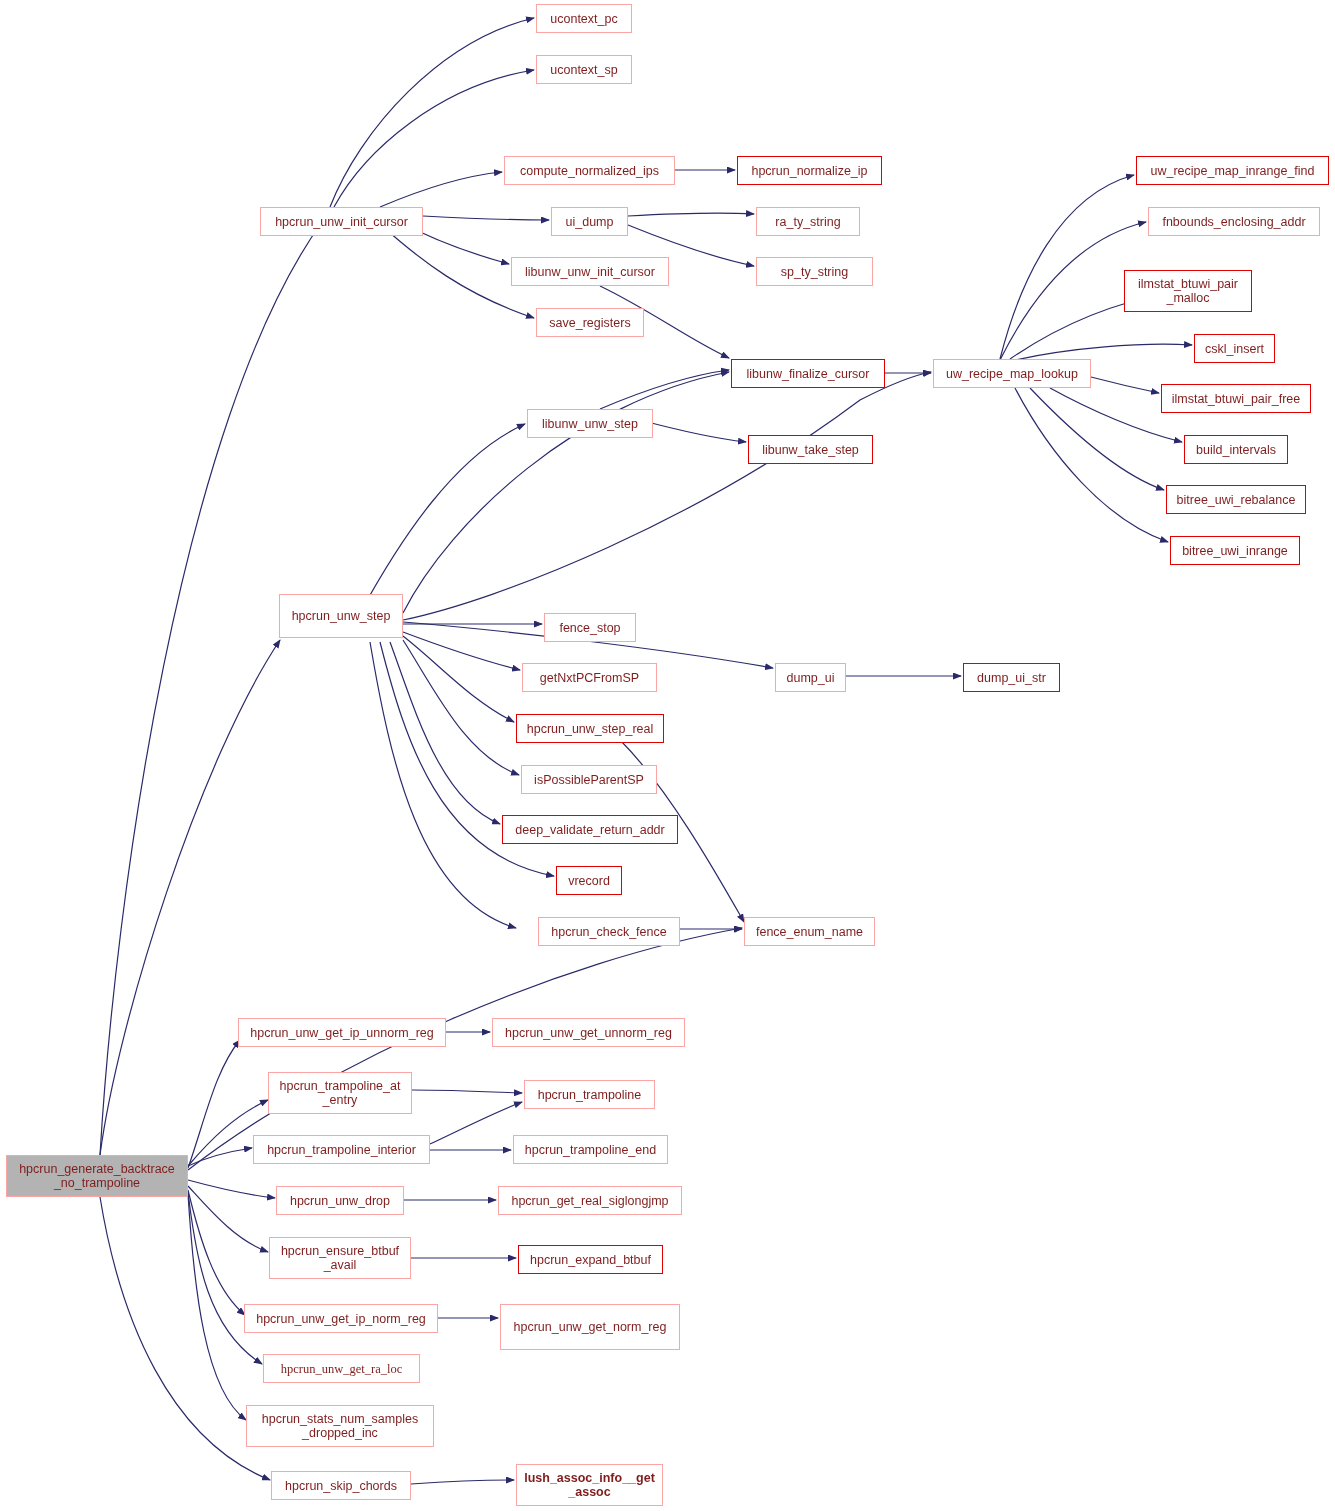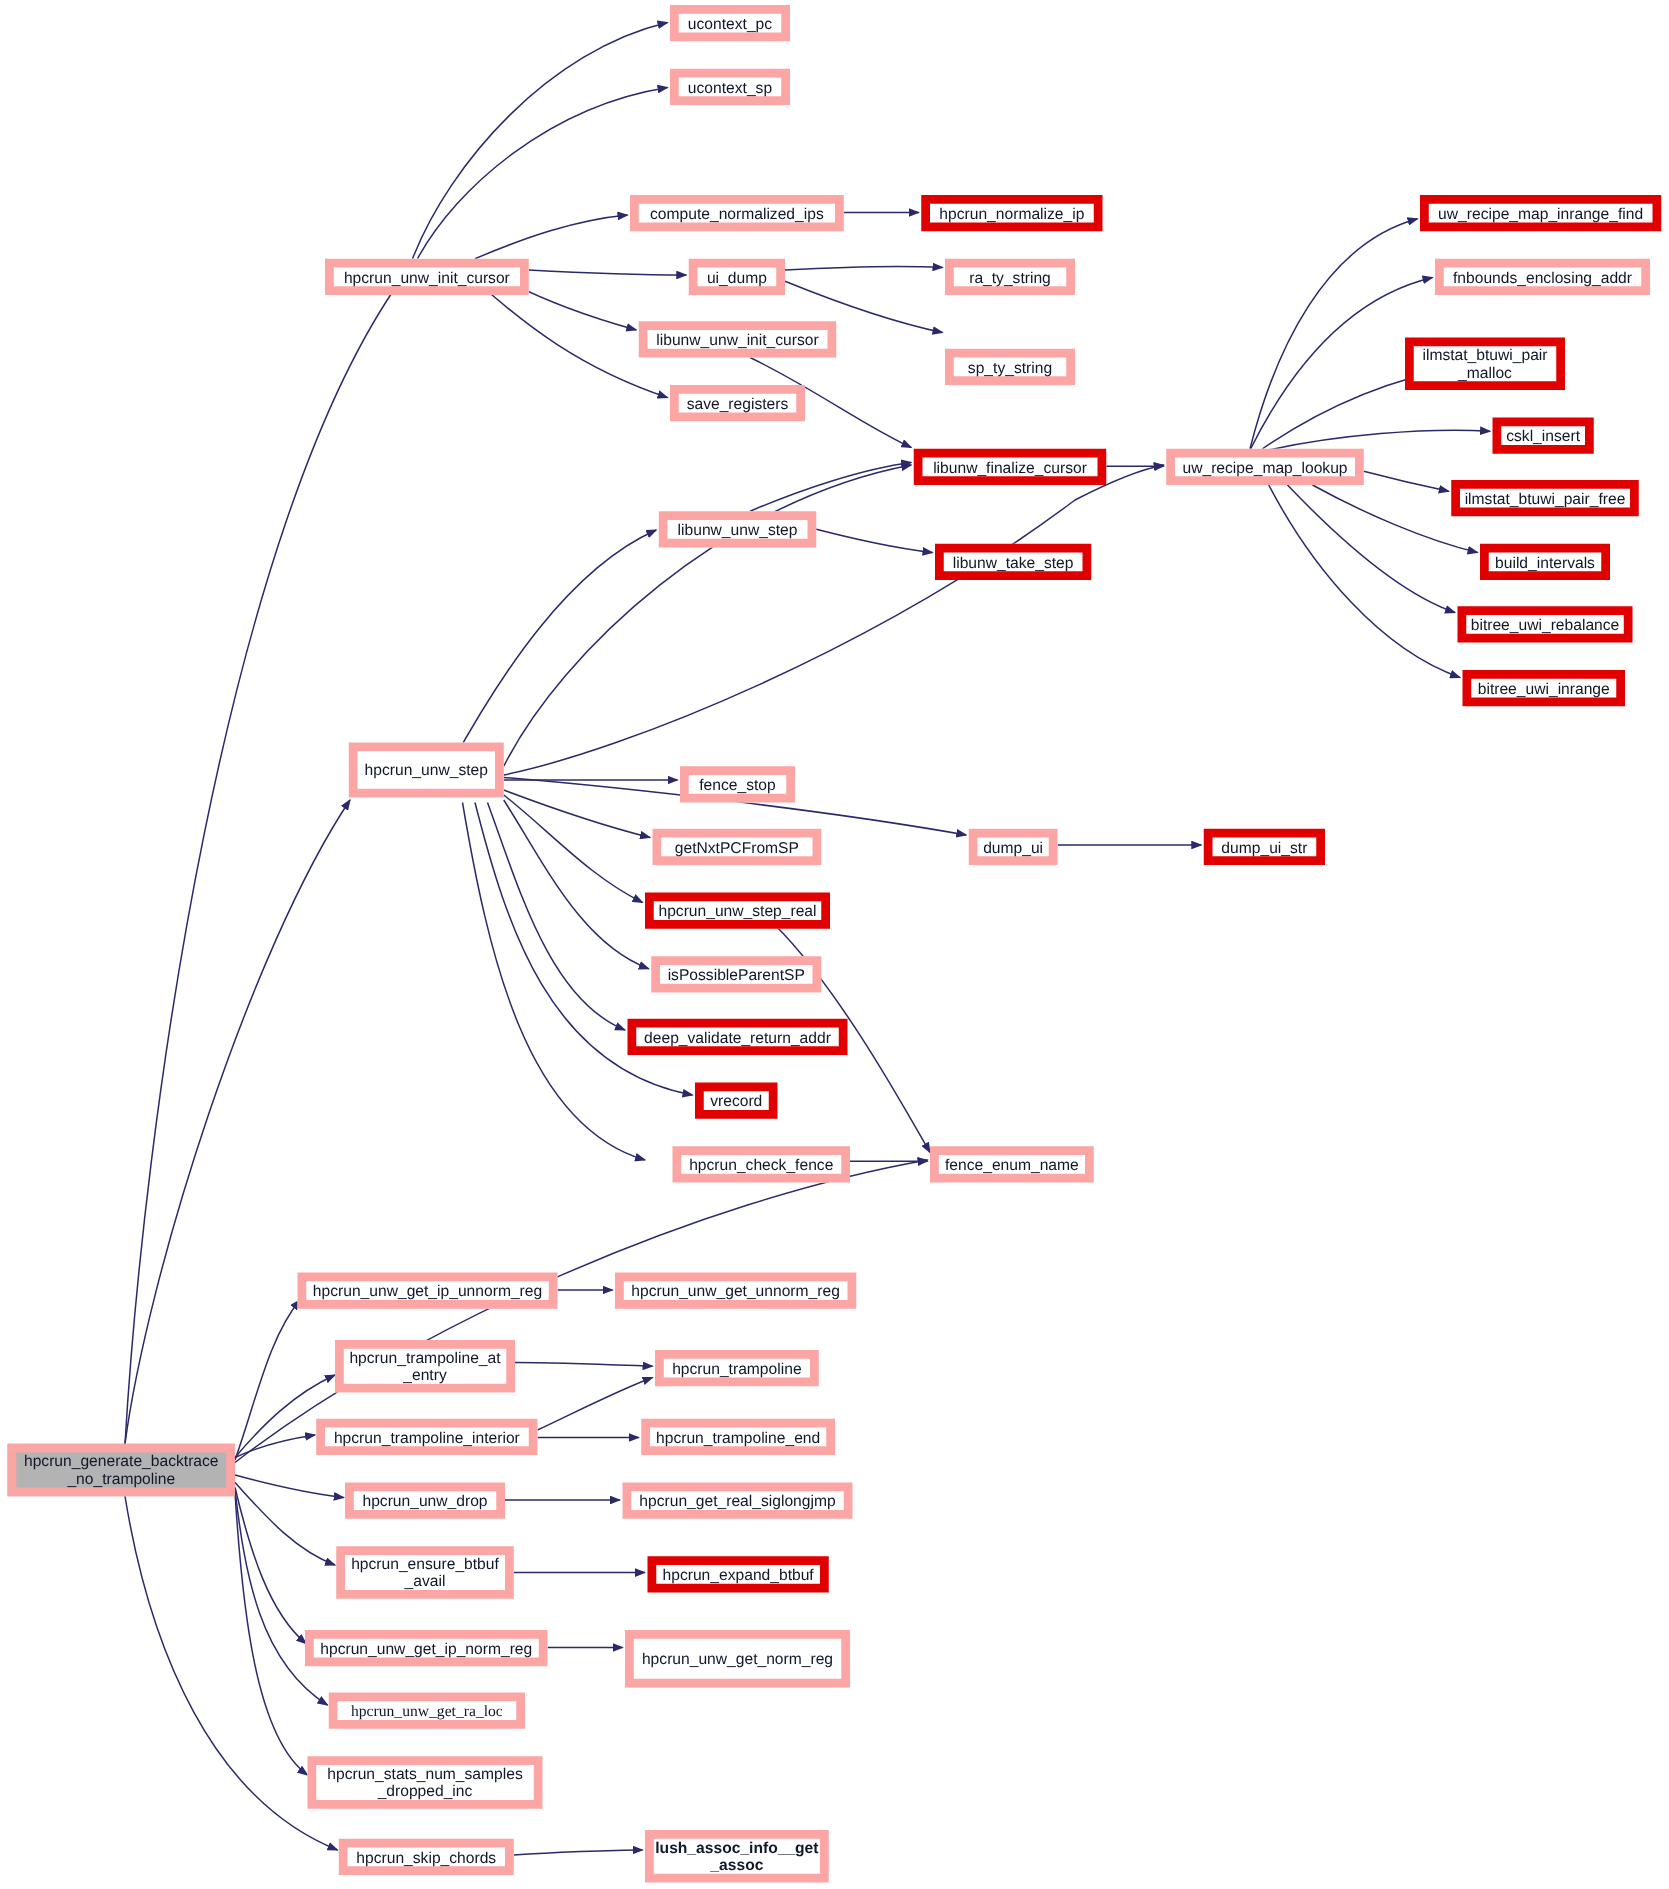--- a/index.html
+++ b/index.html
@@ -18,23 +18,23 @@
     position: absolute;
     left: 0;
     top: 0;
     width: 1335px;
     height: 1511px;
     pointer-events: none;
   }
   .node {
     position: absolute;
     box-sizing: border-box;
-    border: 7px solid #fca5a5;
+    border: 1px solid #fca5a5;
     background: #ffffff;
-    color: #0f172a;
+    color: #7f1d1d;
     font-size: 12.5px;
     line-height: 1.12;
     display: flex;
     align-items: center;
     justify-content: center;
     text-align: center;
     white-space: pre-line;
     padding: 0 3px;
   }
   .node.red {
@@ -113,21 +113,21 @@
       </g>
   </svg>
   <div id="node-layer">
       <div class="node" style="left: 536px; top: 4px; width: 96px; height: 29px;">ucontext_pc</div>
       <div class="node" style="left: 536px; top: 55px; width: 96px; height: 29px;">ucontext_sp</div>
       <div class="node" style="left: 504px; top: 156px; width: 171px; height: 29px;">compute_normalized_ips</div>
       <div class="node red" style="left: 737px; top: 156px; width: 145px; height: 29px;">hpcrun_normalize_ip</div>
       <div class="node" style="left: 260px; top: 207px; width: 163px; height: 29px;">hpcrun_unw_init_cursor</div>
       <div class="node" style="left: 551px; top: 207px; width: 77px; height: 29px;">ui_dump</div>
       <div class="node" style="left: 756px; top: 207px; width: 104px; height: 29px;">ra_ty_string</div>
-      <div class="node" style="left: 756px; top: 257px; width: 104px; height: 29px; margin-top: 22px;">sp_ty_string</div>
+      <div class="node" style="left: 756px; top: 257px; width: 117px; height: 29px;">sp_ty_string</div>
       <div class="node" style="left: 511px; top: 257px; width: 158px; height: 29px;">libunw_unw_init_cursor</div>
       <div class="node" style="left: 536px; top: 308px; width: 108px; height: 29px;">save_registers</div>
       <div class="node red" style="left: 731px; top: 359px; width: 154px; height: 29px;">libunw_finalize_cursor</div>
       <div class="node" style="left: 933px; top: 359px; width: 158px; height: 29px;">uw_recipe_map_lookup</div>
       <div class="node red" style="left: 1136px; top: 156px; width: 193px; height: 29px;">uw_recipe_map_inrange_find</div>
       <div class="node" style="left: 1148px; top: 207px; width: 172px; height: 29px;">fnbounds_enclosing_addr</div>
       <div class="node red" style="left: 1124px; top: 270px; width: 128px; height: 42px;">ilmstat_btuwi_pair
 _malloc</div>
       <div class="node red" style="left: 1194px; top: 334px; width: 81px; height: 29px;">cskl_insert</div>
       <div class="node red" style="left: 1161px; top: 384px; width: 150px; height: 29px;">ilmstat_btuwi_pair_free</div>

